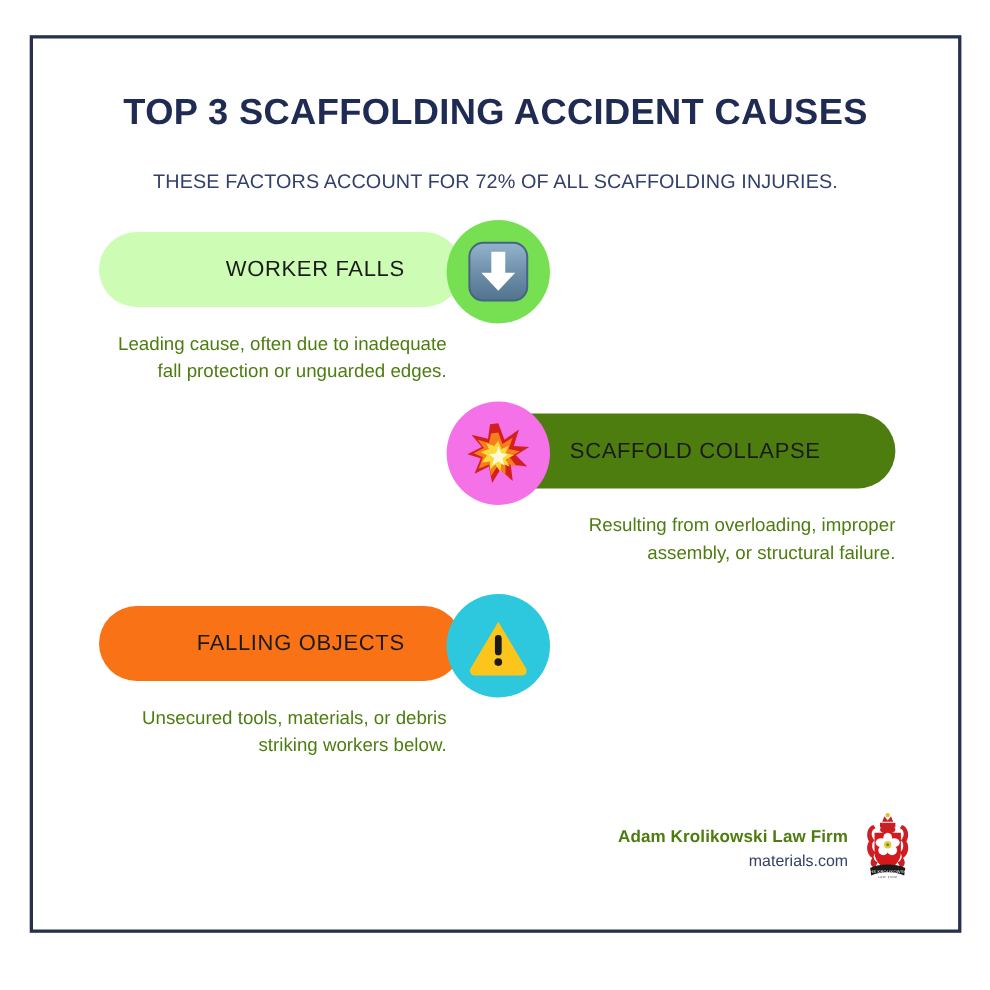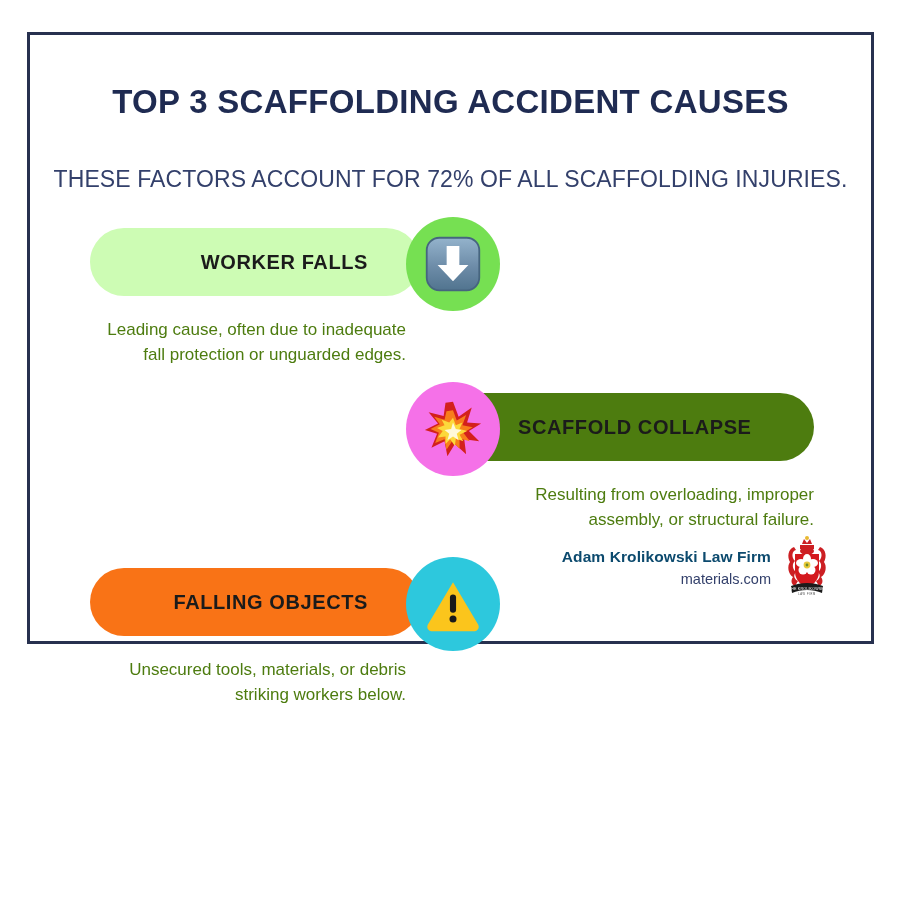--- a/index.html
+++ b/index.html
@@ -14,43 +14,43 @@
     font-family: "Liberation Sans", sans-serif;
     -webkit-font-smoothing: antialiased;
     overflow: hidden;
   }
 
   .poster {
     position: absolute;
     left: 27px;
     top: 32px;
     width: 847px;
-    height: 612px;
+    height: 816px;
     box-sizing: border-box;
     border: 3px solid #27314f;
     background: #ffffff;
   }
 
   
   .header {
     padding-top: 48px;
     text-align: center;
   }
   .poster-title {
     margin: 0;
     font-size: 33px;
     font-weight: 700;
     letter-spacing: 0.3px;
     color: #1f2b52;
     font-family: "Liberation Sans", sans-serif;
   }
   .poster-subtitle {
-    margin: 11px;
+    margin: 0;
     padding-top: 34px;
-    font-size: 23px;
+    font-size: 18px;
     font-weight: 400;
     letter-spacing: 0.1px;
     color: #33406b;
   }
 
   
   .cards {
     position: relative;
     margin-top: 24px;
     height: 520px;
@@ -73,21 +73,21 @@
     position: absolute;
     height: 68px;
     top: 11px;
     border-radius: 40px;
     display: flex;
     align-items: center;
     box-sizing: border-box;
   }
   .pill-label {
     font-size: 20px;
-    font-weight: 700;
+    font-weight: 400;
     letter-spacing: 0.6px;
     color: #1b1b1b;
     white-space: nowrap;
     text-align: center;
   }
 
   .badge {
     position: absolute;
     width: 94px;
     height: 94px;
@@ -173,21 +173,21 @@
     display: flex;
     align-items: center;
     gap: 14px;
   }
   .footer-text {
     text-align: right;
   }
   .firm-name {
     font-size: 15.5px;
     font-weight: 700;
-    color: #0c4a6e;
+    color: #4d7c0f;
     letter-spacing: 0.1px;
     line-height: 22px;
   }
   .firm-site {
     font-size: 14.5px;
     font-weight: 400;
     color: #33406b;
     line-height: 22px;
   }
   .crest { width: 44px; height: 62px; }

